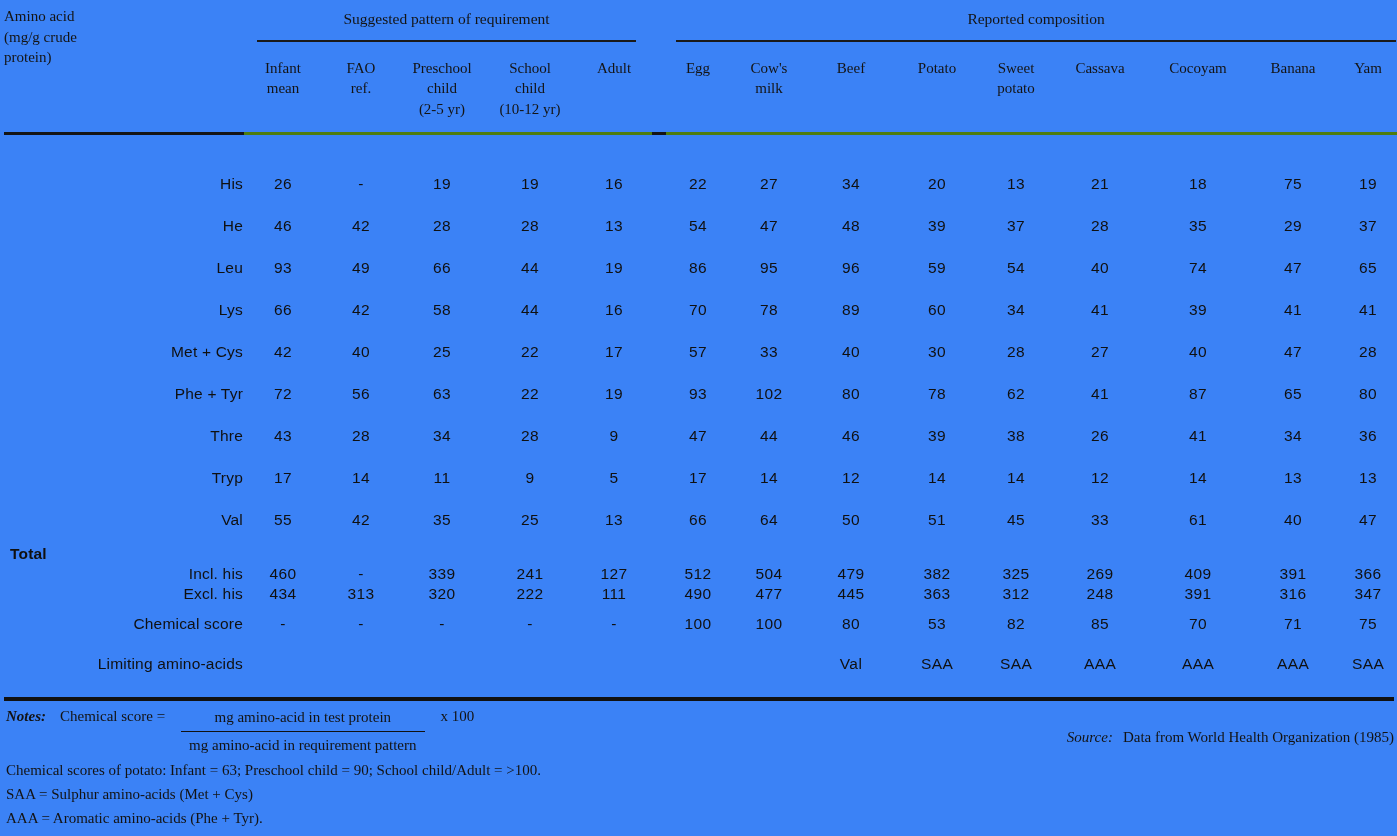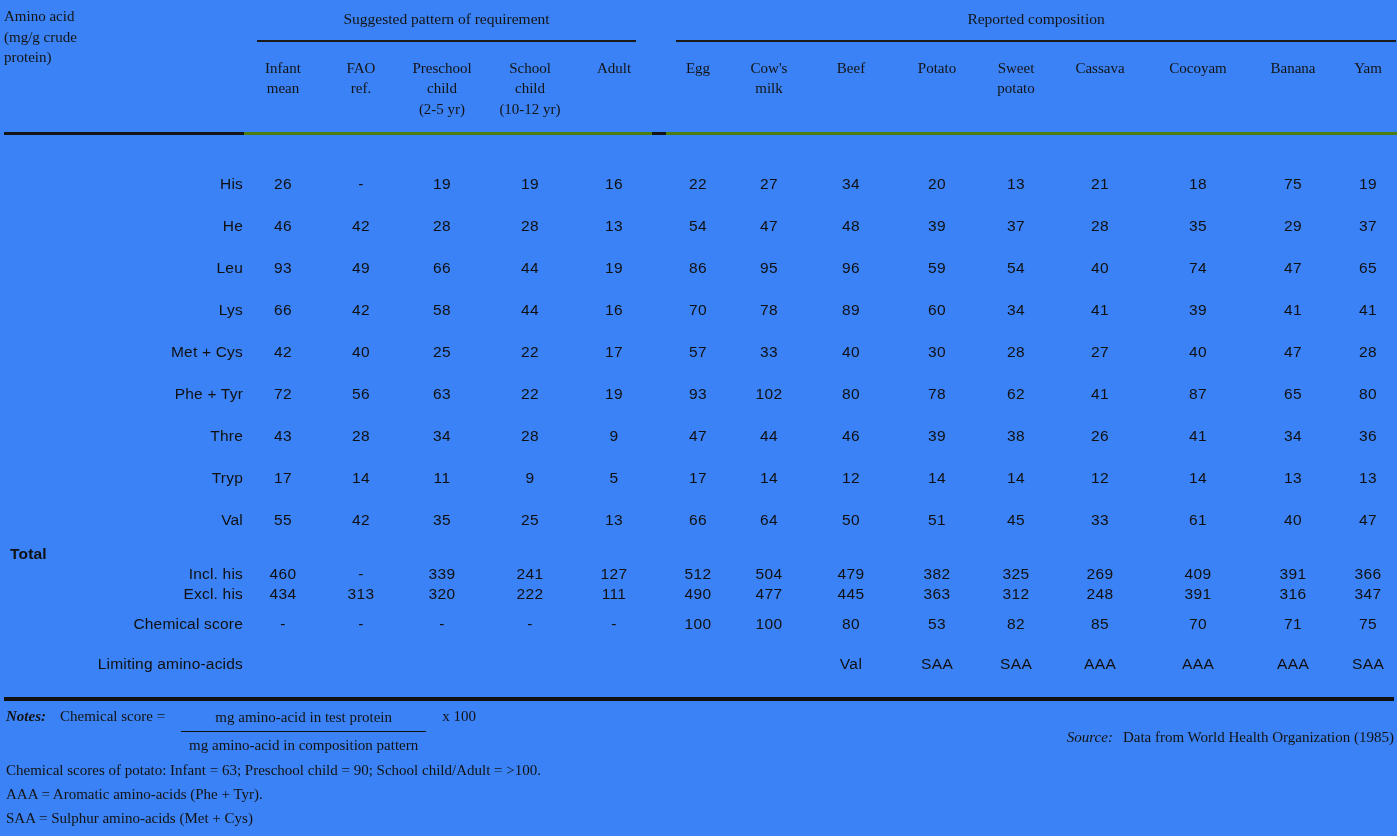--- a/index.html
+++ b/index.html
@@ -409,25 +409,25 @@
   </table>
 
   <div class="bottom-rule"></div>
 
   <div class="notes">
     <div class="formula-line">
       <span class="notes-label">Notes:</span>
       <span class="formula-prefix">Chemical score =</span>
       <span class="fraction">
         <span class="frac-num">mg amino-acid in test protein</span>
-        <span class="frac-den">mg amino-acid in composition pattern</span>
+        <span class="frac-den">mg amino-acid in requirement pattern</span>
       </span>
       <span class="multiplier">x 100</span>
     </div>
     <div class="source-line">
       <span class="source-label">Source:</span><span>Data from World Health Organization (1985)</span>
     </div>
     <div class="note-line first">Chemical scores of potato: Infant = 63; Preschool child = 90; School child/Adult = &gt;100.</div>
+    <div class="note-line">SAA = Sulphur amino-acids (Met + Cys)</div>
     <div class="note-line">AAA = Aromatic amino-acids (Phe + Tyr).</div>
-    <div class="note-line">SAA = Sulphur amino-acids (Met + Cys)</div>
   </div>
 
 </div>
 
 </body></html>

